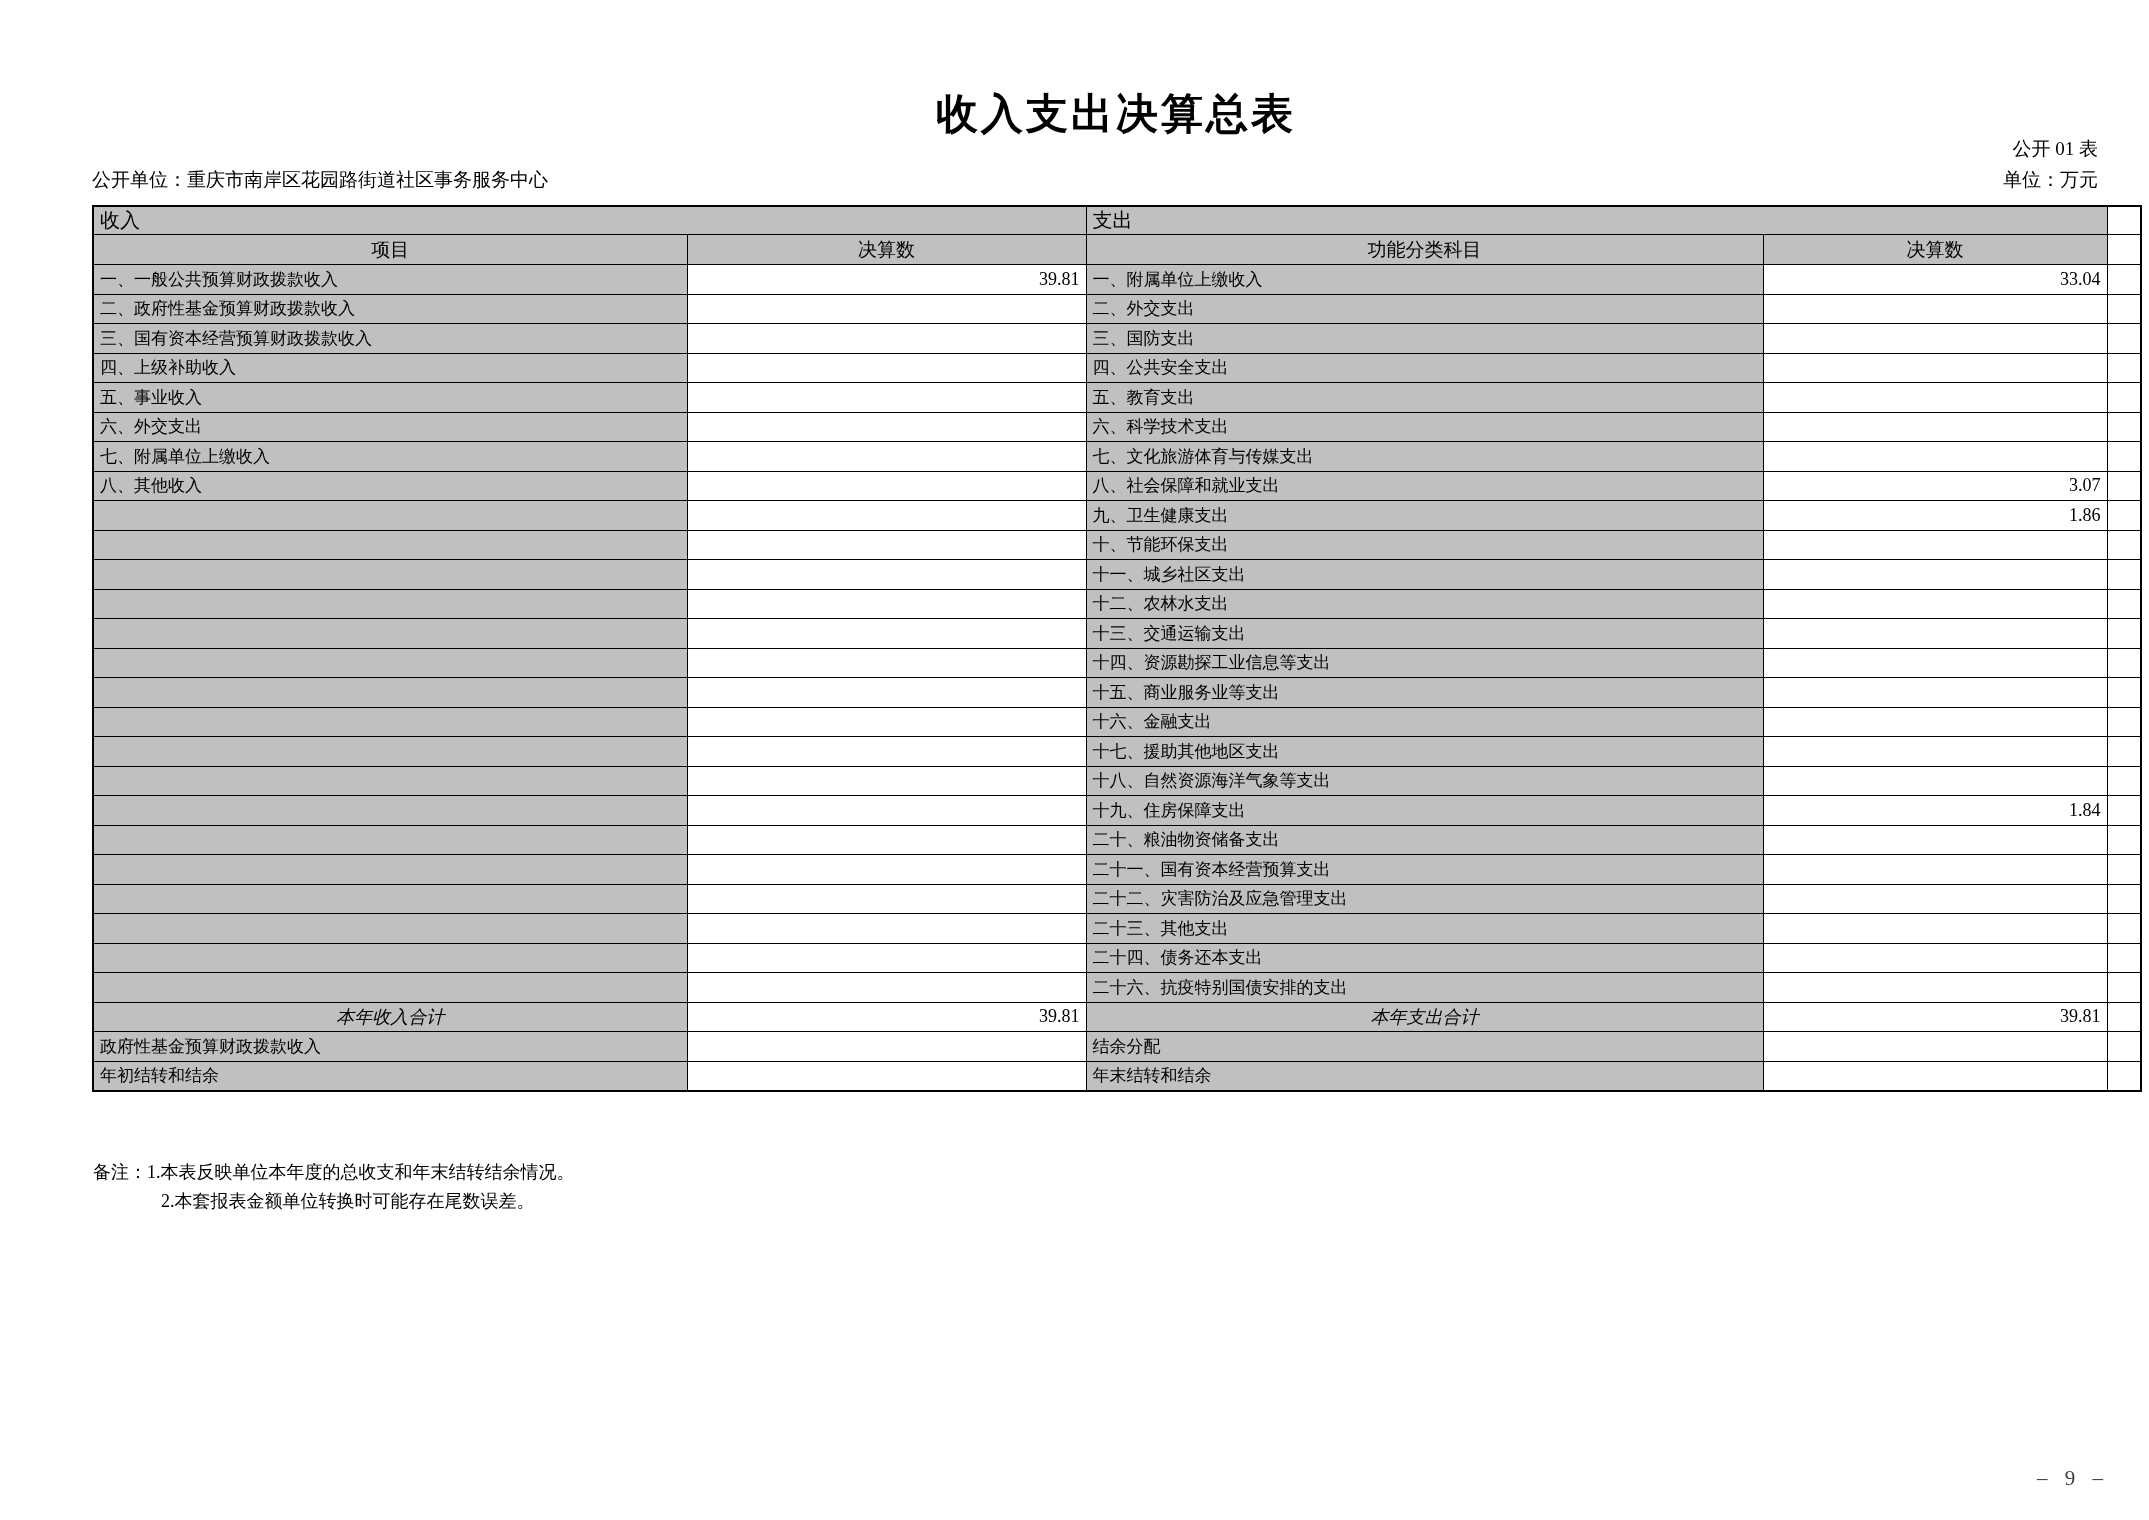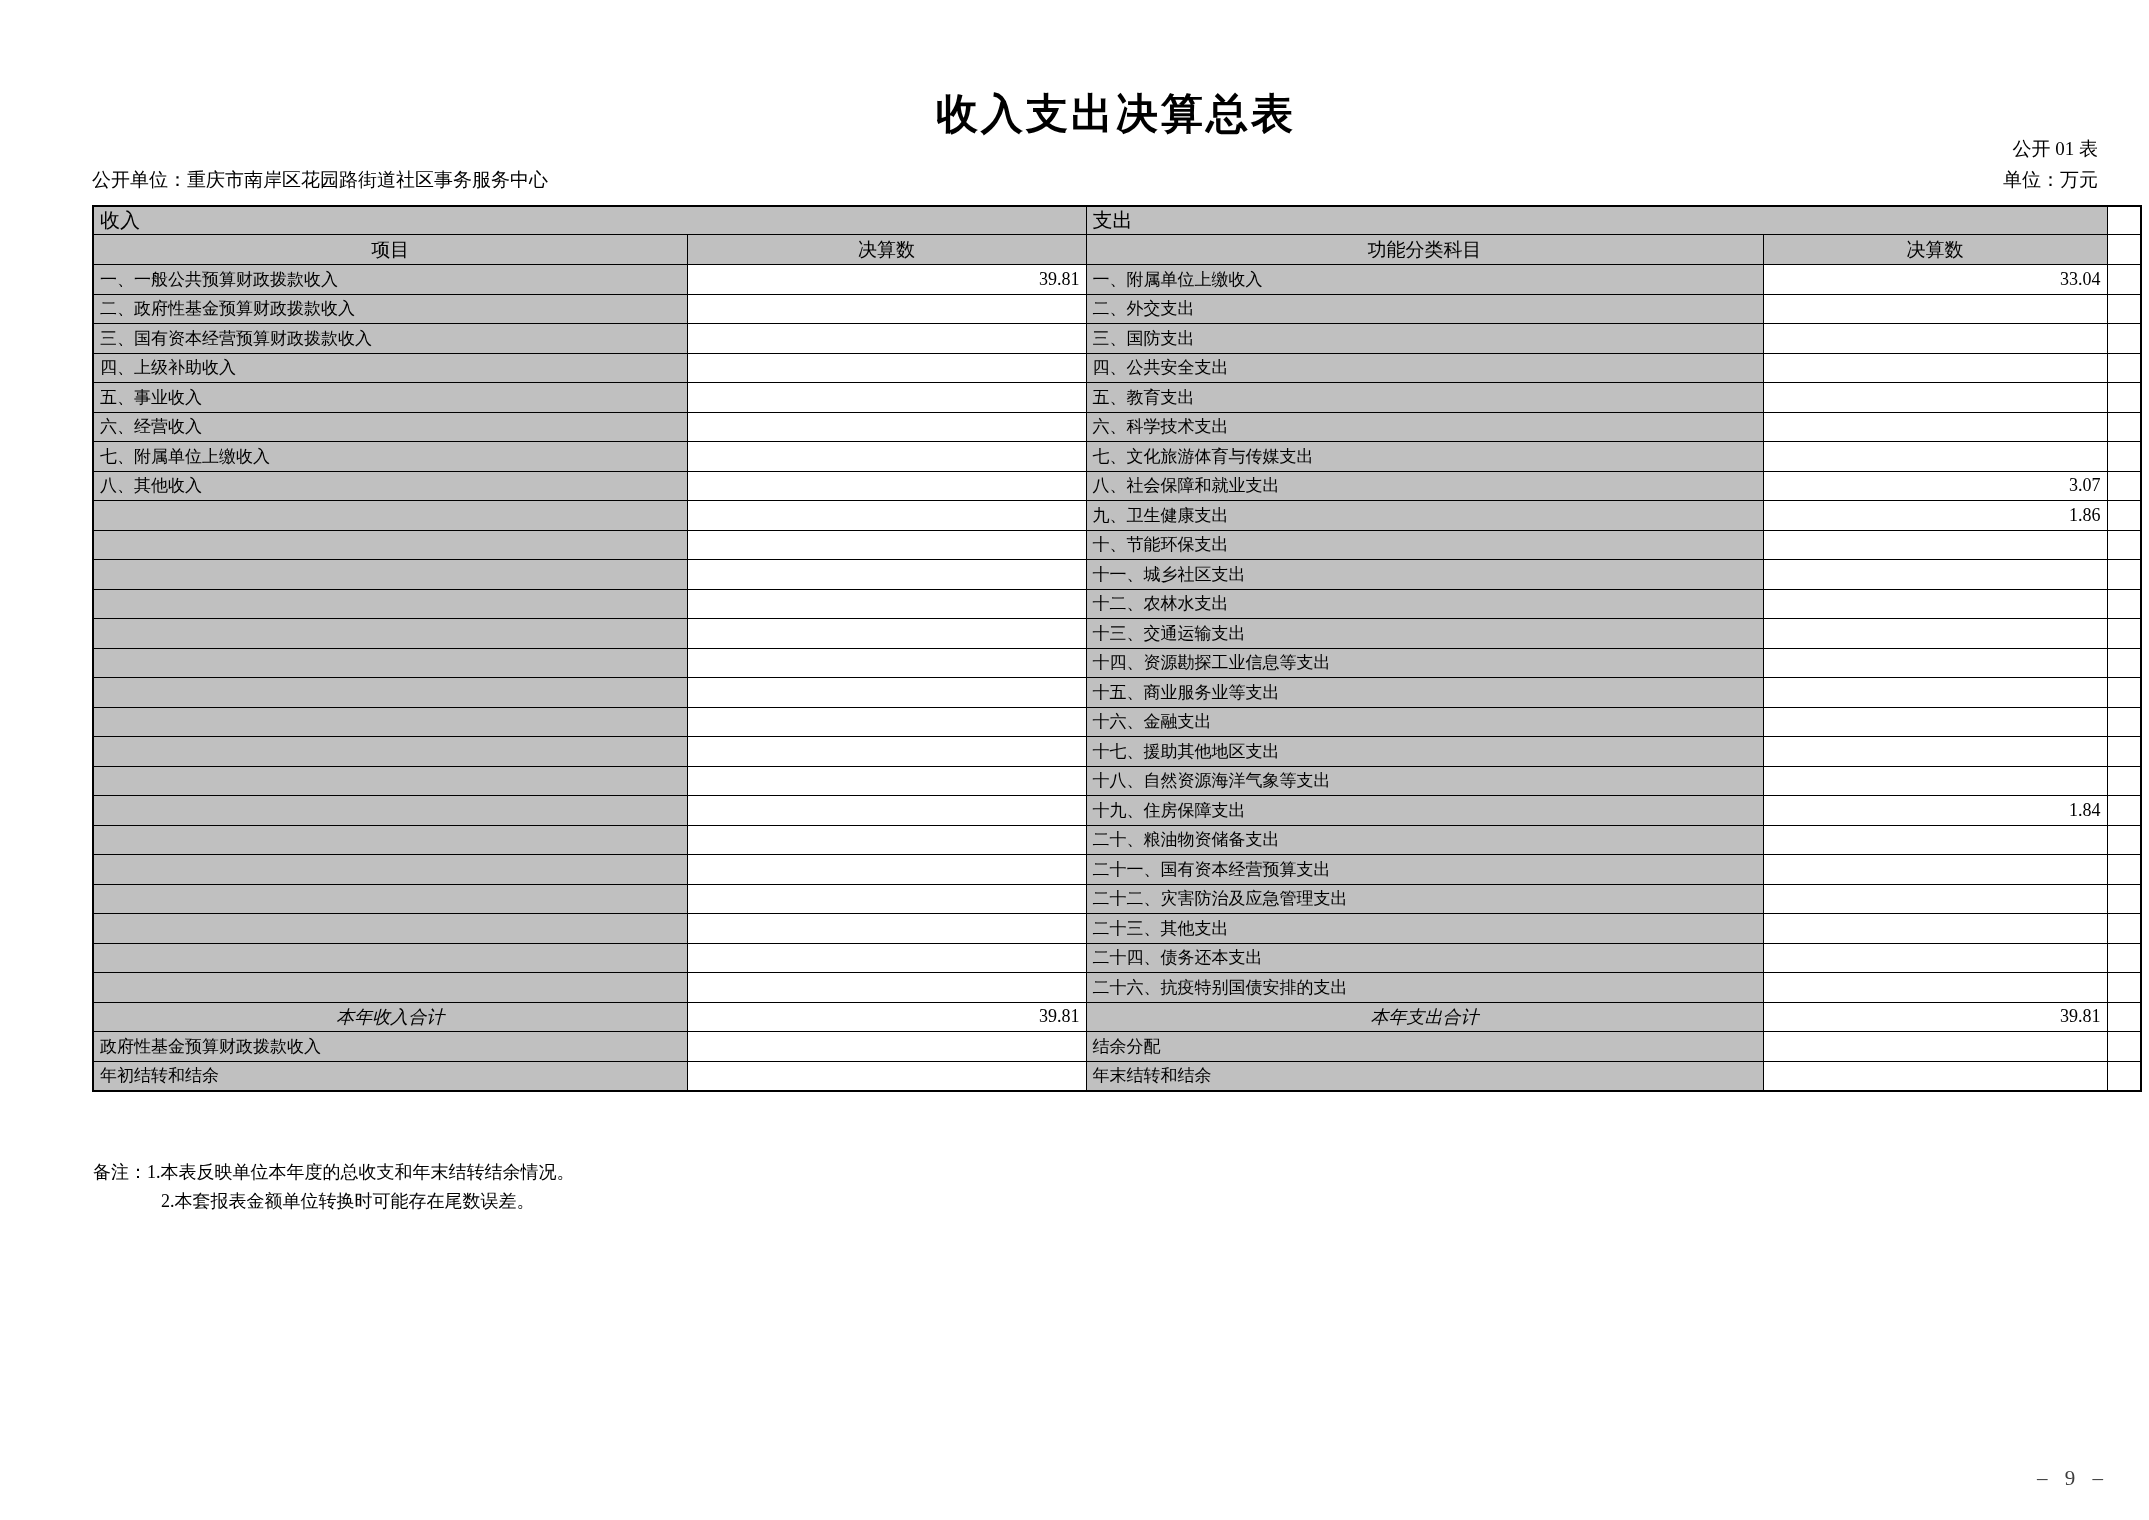--- a/index.html
+++ b/index.html
@@ -162,21 +162,21 @@
         <td class="sliver"></td>
       </tr>
         <tr class="data-row">
         <td class="lbl">五、事业收入</td>
         <td class="val"></td>
         <td class="lbl">五、教育支出</td>
         <td class="val"></td>
         <td class="sliver"></td>
       </tr>
         <tr class="data-row">
-        <td class="lbl">六、经营收入</td>
+        <td class="lbl">六、外交支出</td>
         <td class="val"></td>
         <td class="lbl">六、科学技术支出</td>
         <td class="val"></td>
         <td class="sliver"></td>
       </tr>
         <tr class="data-row">
         <td class="lbl">七、附属单位上缴收入</td>
         <td class="val"></td>
         <td class="lbl">七、文化旅游体育与传媒支出</td>
         <td class="val"></td>

